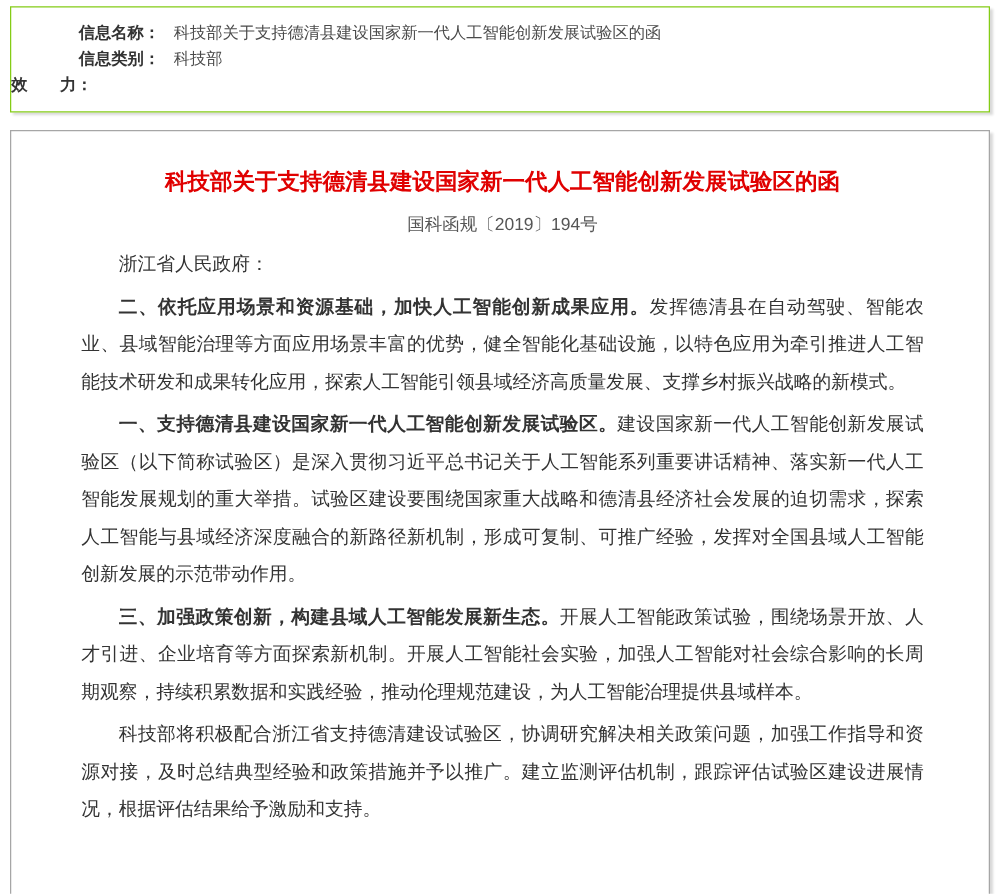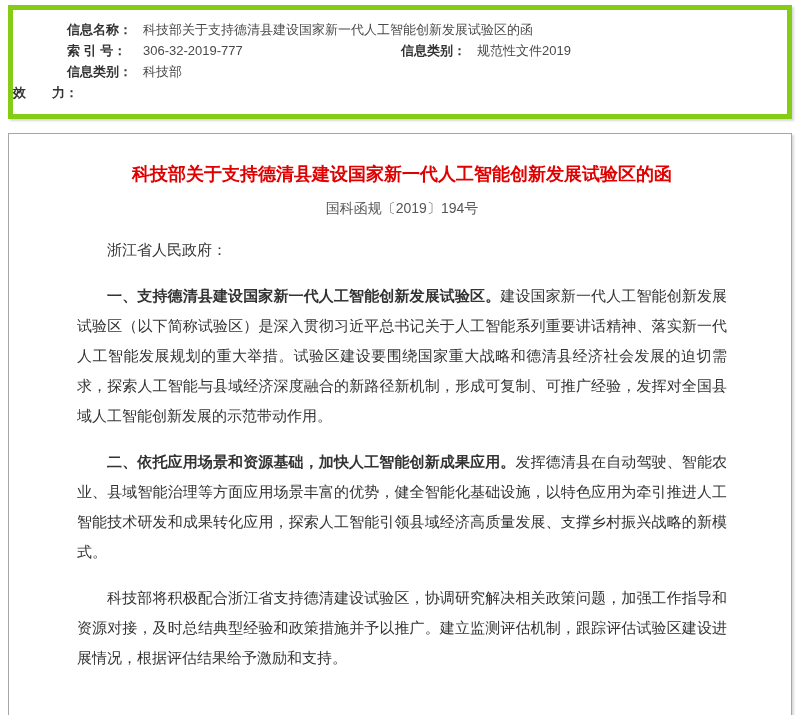--- a/index.html
+++ b/index.html
@@ -5,21 +5,21 @@
   * { margin: 0; padding: 0; box-sizing: border-box; }
   html, body {
     width: 800px; height: 715px;
     background: #ffffff;
     overflow: hidden;
     font-family: "Liberation Sans", "DejaVu Sans", sans-serif;
   }
   
   .info-panel {
     margin: 5px 8px 0 8px;
-    border: 5px solid #84cc16;
+    border: 1px solid #84cc16;
     box-shadow: 2px 2px 2px #d9d9d9;
     padding: 9px 0 11px 0;
     background: #ffffff;
   }
   .info-row { line-height: 21px; font-size: 13px; white-space: nowrap; }
   .info-row.split { display: flex; }
   .cell-left { width: 388px; flex: 0 0 388px; }
   .cell-right { flex: 1; }
   .info-label {
     display: inline-block;
@@ -58,53 +58,46 @@
   .doc-body {
     margin-top: 7px;
     font-size: 15px;
     color: #333333;
     line-height: 30px;
   }
   .salutation { text-indent: 0; }
   .para {
     text-indent: 2em;
     text-align: justify;
-    margin: 16px;
+    margin: 4px;
   }
   .para b { font-weight: bold; color: #333333; }
 </style>
 </head>
 <body>
 
 <div class="info-panel">
   <div class="info-row">
     <span class="info-label">信息名称：</span><span class="info-value">科技部关于支持德清县建设国家新一代人工智能创新发展试验区的函</span>
-  </div>
-  <div class="info-row split">
-    <div class="cell-left">
-      <span class="info-label">索 引 号：</span><span class="info-value">306-32-2019-777</span>
-    </div>
-    <div class="cell-right">
-      <span class="info-label">信息类别：</span><span class="info-value">规范性文件2019</span>
-    </div>
   </div>
   <div class="info-row split">
     <div class="cell-left">
       <span class="info-label">信息类别：</span><span class="info-value">科技部</span>
     </div>
   </div>
   <div class="info-row split">
     <div class="cell-right">
       <span class="info-label">效　　力：</span><span class="info-value"></span>
     </div>
   </div>
 </div>
 
 <div class="doc-panel">
   <h1 class="doc-title">科技部关于支持德清县建设国家新一代人工智能创新发展试验区的函</h1>
   <div class="doc-number">国科函规〔2019〕194号</div>
   <div class="doc-body">
     <p class="para salutation">浙江省人民政府：</p>
+    <p class="para"><b>二、依托应用场景和资源基础，加快人工智能创新成果应用。</b><span>发挥德清县在自动驾驶、智能农业、县域智能治理等方面应用场景丰富的优势，健全智能化基础设施，以特色应用为牵引推进人工智能技术研发和成果转化应用，探索人工智能引领县域经济高质量发展、支撑乡村振兴战略的新模式。</span></p>
     <p class="para"><b>一、支持德清县建设国家新一代人工智能创新发展试验区。</b><span>建设国家新一代人工智能创新发展试验区（以下简称试验区）是深入贯彻习近平总书记关于人工智能系列重要讲话精神、落实新一代人工智能发展规划的重大举措。试验区建设要围绕国家重大战略和德清县经济社会发展的迫切需求，探索人工智能与县域经济深度融合的新路径新机制，形成可复制、可推广经验，发挥对全国县域人工智能创新发展的示范带动作用。</span></p>
-    <p class="para"><b>二、依托应用场景和资源基础，加快人工智能创新成果应用。</b><span>发挥德清县在自动驾驶、智能农业、县域智能治理等方面应用场景丰富的优势，健全智能化基础设施，以特色应用为牵引推进人工智能技术研发和成果转化应用，探索人工智能引领县域经济高质量发展、支撑乡村振兴战略的新模式。</span></p>
+    <p class="para"><b>三、加强政策创新，构建县域人工智能发展新生态。</b><span>开展人工智能政策试验，围绕场景开放、人才引进、企业培育等方面探索新机制。开展人工智能社会实验，加强人工智能对社会综合影响的长周期观察，持续积累数据和实践经验，推动伦理规范建设，为人工智能治理提供县域样本。</span></p>
     <p class="para"><b></b><span>科技部将积极配合浙江省支持德清建设试验区，协调研究解决相关政策问题，加强工作指导和资源对接，及时总结典型经验和政策措施并予以推广。建立监测评估机制，跟踪评估试验区建设进展情况，根据评估结果给予激励和支持。</span></p>
   </div>
 </div>
 
 </body></html>

